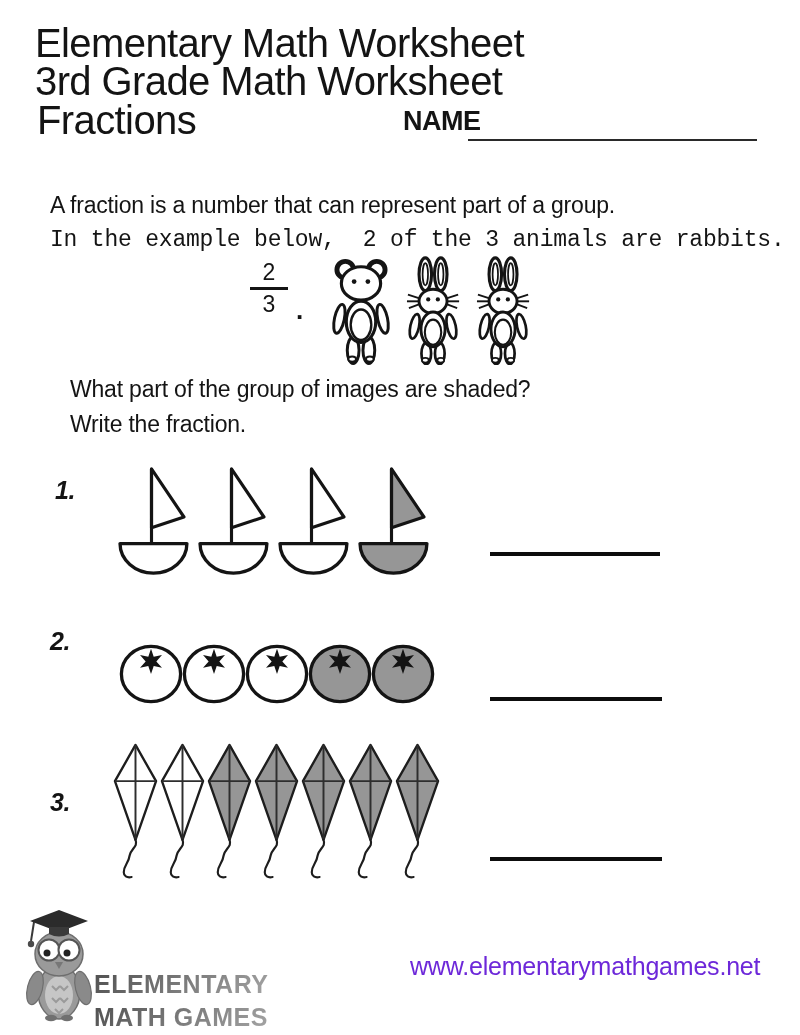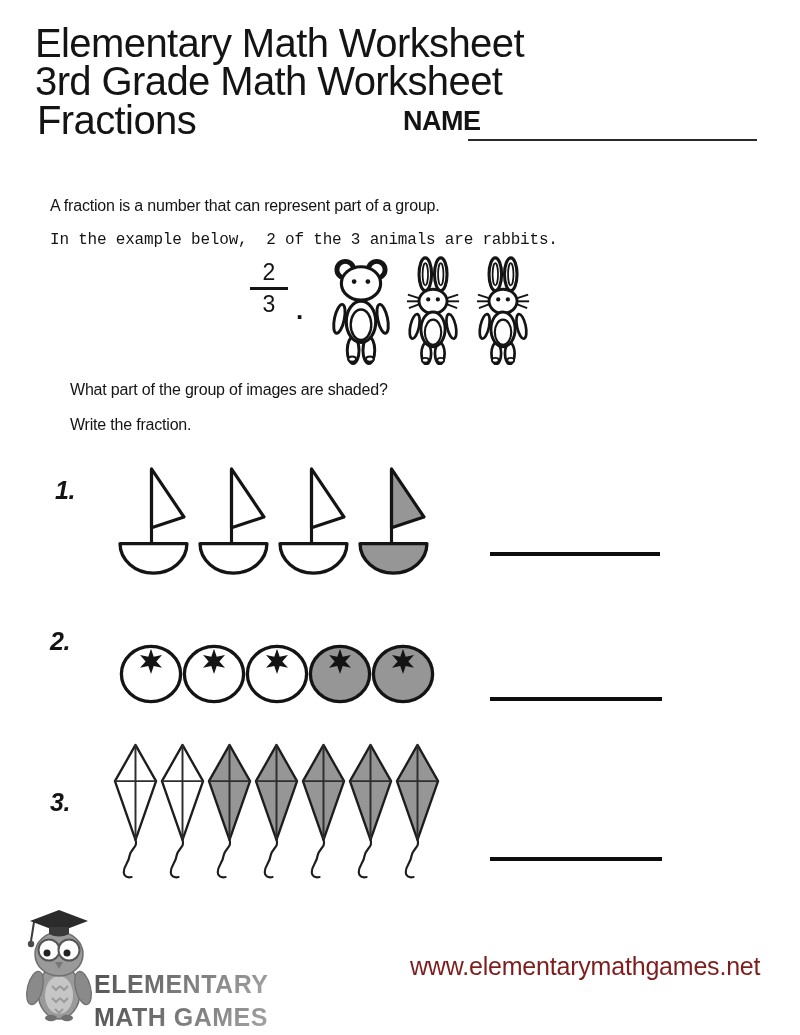--- a/index.html
+++ b/index.html
@@ -7,41 +7,41 @@
     position:relative;width:800px;height:1035px;background:#ffffff;
     margin:0 auto;overflow:hidden;
     font-family:"Liberation Sans",sans-serif;color:#141414;
   }
   .abs{position:absolute;}
   
   .title{font-size:40px;font-weight:400;letter-spacing:-0.6px;line-height:38px;white-space:nowrap;}
   .name-label{font-size:27px;font-weight:600;letter-spacing:-0.5px;}
   .name-line{height:2px;background:#2a2a2a;}
   
-  .body-text{font-size:16px;letter-spacing:-0.2px;line-height:35px;white-space:pre;}
+  .body-text{font-size:23px;letter-spacing:-0.2px;line-height:35px;white-space:pre;}
   .fraction{display:flex;flex-direction:column;align-items:center;width:42px;}
   .fraction .num,.fraction .den{font-size:23px;line-height:27px;}
   .frac-bar{width:38px;height:2.5px;background:#141414;margin:1px 0;}
   .period{font-size:26px;font-weight:700;}
   
   .qnum{font-size:25px;font-weight:700;font-style:italic;letter-spacing:-0.5px;}
   .img-row{display:flex;align-items:flex-end;}
   .item{display:block;}
   .item-sailboat{width:79px;height:120px;margin-right:1px;}
   .item-star-ornament{width:66px;height:64px;margin-right:-3px;}
   .item-kite{width:47px;height:137px;}
   .animal-row{display:flex;align-items:flex-start;gap:14px;}
   .animal-teddy-bear{width:62px;height:110px;}
   .animal-rabbit{width:56px;height:110px;}
   .answer-line{height:4px;background:#0d0d0d;}
   
   .logo-text{font-weight:700;letter-spacing:0.5px;line-height:33px;font-size:25px;white-space:nowrap;
     background:linear-gradient(135deg,#4f4f4f 0%,#a6a6a6 100%);
     -webkit-background-clip:text;background-clip:text;color:transparent;}
-  .website{font-size:25px;letter-spacing:-0.2px;color:#7f1d1d;}
+  .website{font-size:25px;letter-spacing:-0.2px;color:#6d28d9;}
   svg.defs{position:absolute;width:0;height:0;overflow:hidden;}
 </style>
 </head>
 <body>
 
 <svg class="defs" xmlns="http://www.w3.org/2000/svg" aria-hidden="true">
   <defs>
     <symbol id="shape-sailboat" viewBox="0 0 80 122">
       <polygon points="40,12 73,61 40,72" style="fill:var(--item-fill,#ffffff)" stroke="#141414" stroke-width="3.2" stroke-linejoin="round"></polygon>
       <line x1="40" y1="12" x2="40" y2="88" stroke="#141414" stroke-width="3.2"></line>

